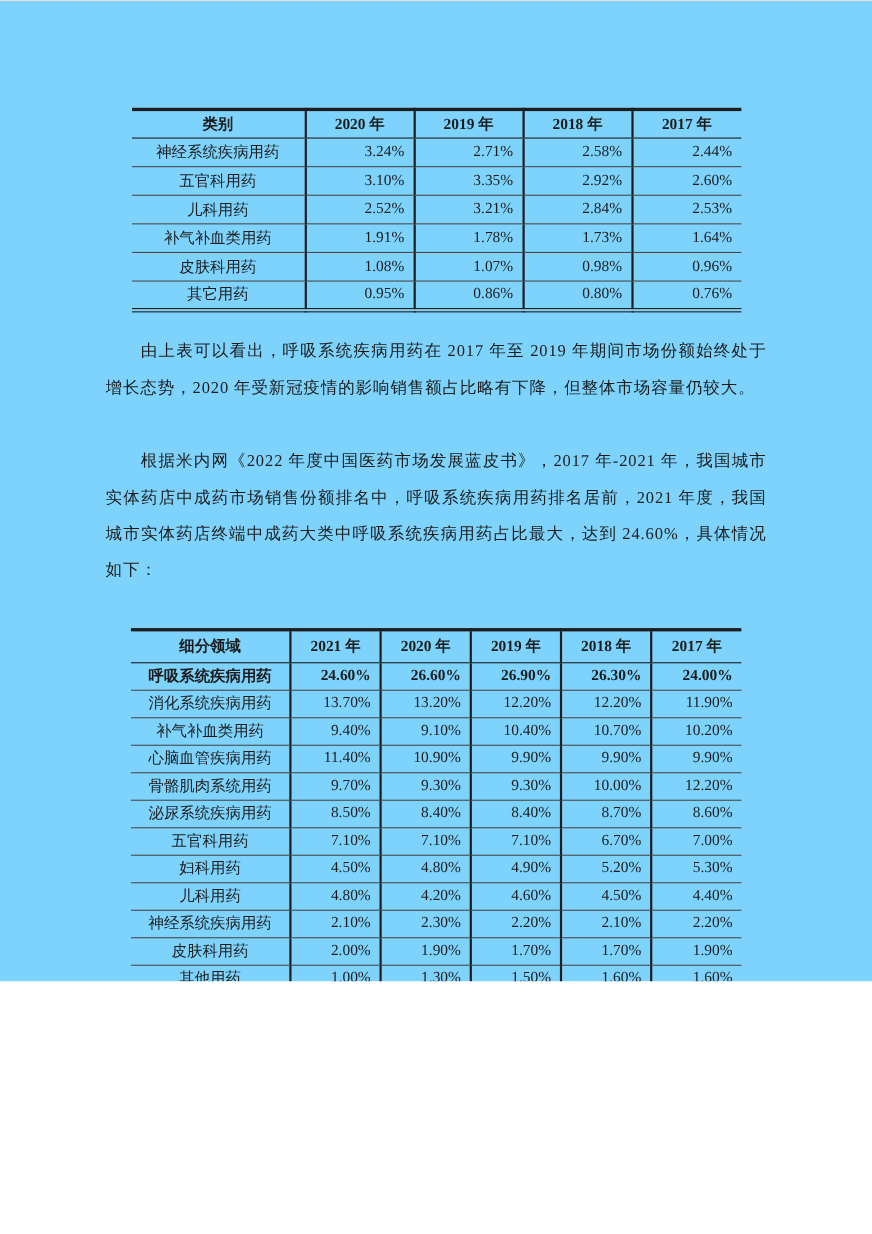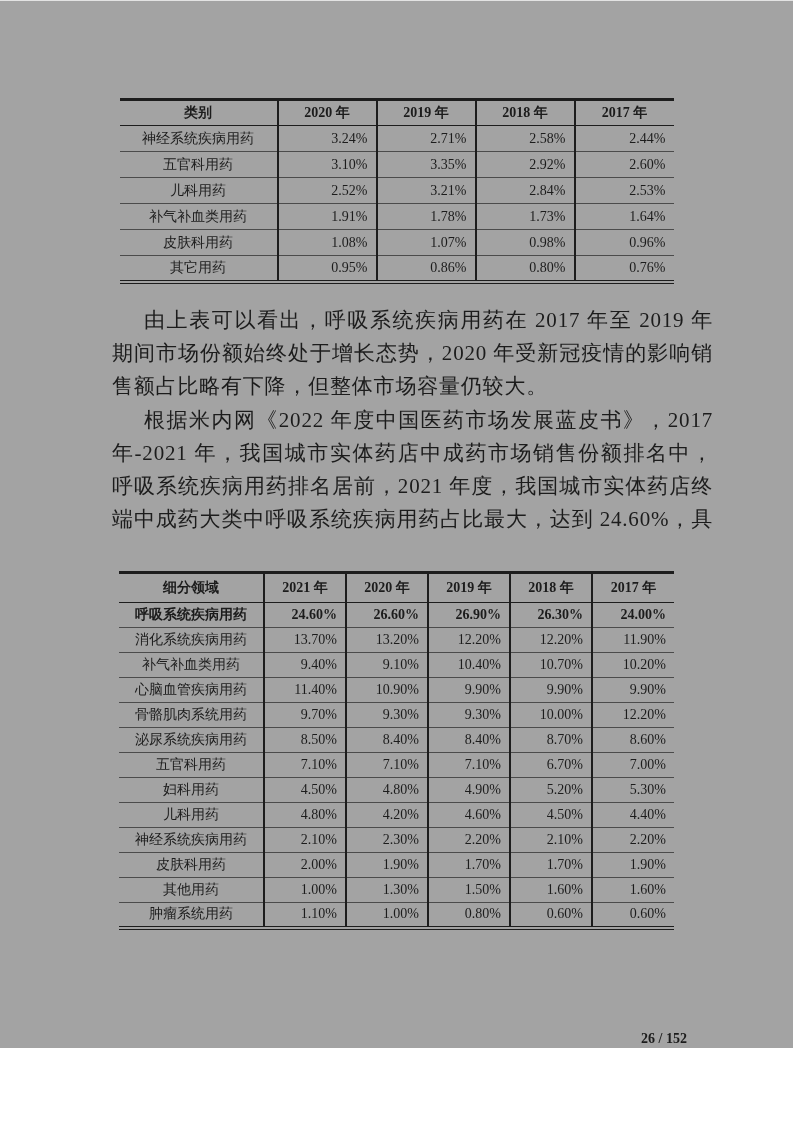--- a/index.html
+++ b/index.html
@@ -3,22 +3,22 @@
 <meta charset="utf-8">
 <style>
   * { margin:0; padding:0; box-sizing:border-box; }
   html,body { background:#ffffff; }
   body {
     width:793px; height:1122px;
     font-family:"Liberation Serif","DejaVu Serif",serif;
     color:#1c1c1c;
   }
   .page {
-    position:relative; width:793px; height:1048px;
-    background:#a3a3a3; overflow:hidden;
+    position:relative; width:793px; height:892px;
+    background:#7dd3fc; overflow:hidden;
     border-top:1px solid #e3e3e3;
   }
   .abs { position:absolute; left:96px; width:601px; }
 
   
   table {
     border-collapse:collapse; table-layout:fixed;
     margin:0 auto;
     border-top:3px solid #1d1d1d;
     border-bottom:4px double #1d1d1d;
@@ -48,22 +48,22 @@
 
   td.label { text-align:center; padding:0 4px; }
   td.val   { text-align:right;  padding:0 8px 0 2px; }
   tr.bold-row td { font-weight:bold; }
 
   
   .source-note {
     top:284px; font-size:13px; padding-left:46px; color:#222;
   }
   .para {
-    font-size:21px; line-height:33px; text-align:justify;
-    text-indent:32px; letter-spacing:0.8px; overflow:hidden;margin-left:16px;
+    font-size:15px; line-height:33px; text-align:justify;
+    text-indent:32px; letter-spacing:0.8px; overflow:hidden;
   }
   #p1 { top:303px; height:100px; }
   #p2 { top:403px; height:133px; }
   #p3 { top:937px; height:100px; line-height:32px; }
   .table-title {
     top:539px; font-size:16px; font-weight:bold; text-align:center;
     letter-spacing:0.5px;
   }
   .page-number {
     top:1030px; font-size:14px; font-weight:bold;

